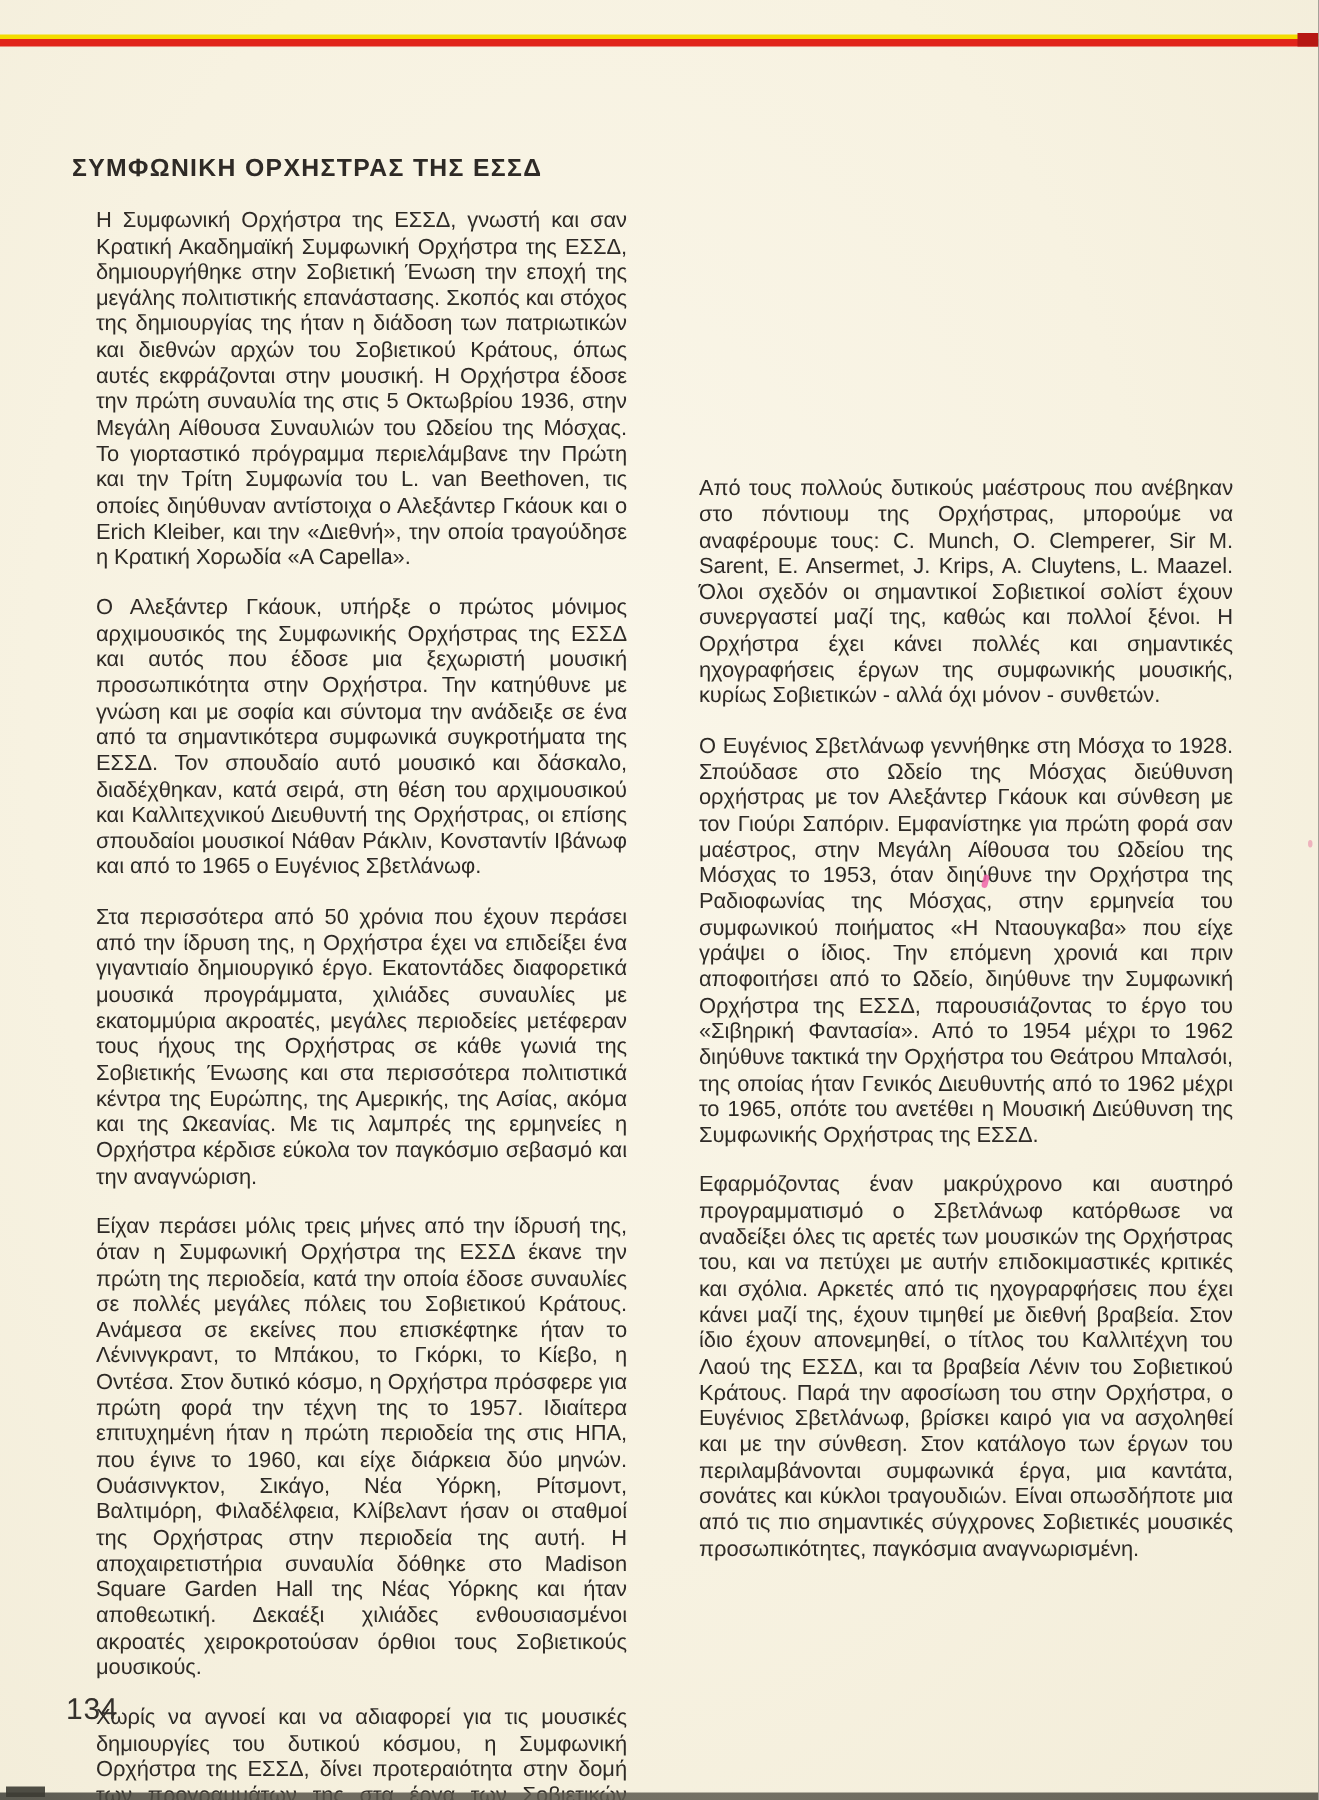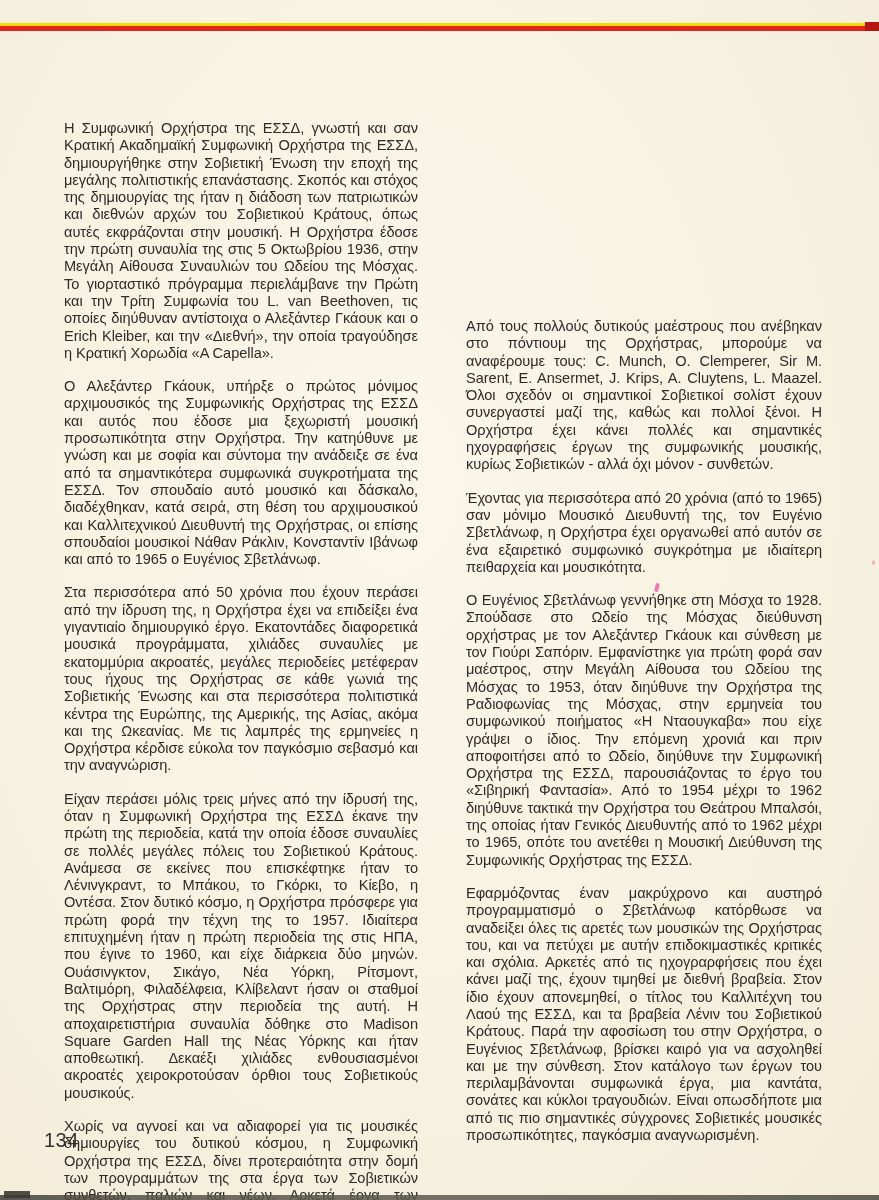--- a/index.html
+++ b/index.html
@@ -99,30 +99,30 @@
 </head>
 <body>
 
 <div id="page">
 
   <div class="top-rule-yellow" style="background: rgb(243, 220, 0);"></div>
   <div class="top-rule-red" style="background: rgb(225, 37, 26);"></div>
   <div class="top-rule-cap" style="background: rgb(182, 23, 18);"></div>
 
   <div id="left-col" class="column">
+    <h1 class="col-heading">ΣΥΜΦΩΝΙΚΗ ΟΡΧΗΣΤΡΑΣ ΤΗΣ ΕΣΣΔ</h1>
     <p>Η Συμφωνική Ορχήστρα της ΕΣΣΔ, γνωστή και σαν Κρατική Ακαδημαϊκή Συμφωνική Ορχήστρα της ΕΣΣΔ, δημιουργήθηκε στην Σοβιετική Ένωση την εποχή της μεγάλης πολιτιστικής επανάστασης. Σκοπός και στόχος της δημιουργίας της ήταν η διάδοση των πατριωτικών και διεθνών αρχών του Σοβιετικού Κράτους, όπως αυτές εκφράζονται στην μουσική. Η Ορχήστρα έδοσε την πρώτη συναυλία της στις 5 Οκτωβρίου 1936, στην Μεγάλη Αίθουσα Συναυλιών του Ωδείου της Μόσχας. Το γιορταστικό πρόγραμμα περιελάμβανε την Πρώτη και την Τρίτη Συμφωνία του L. van Beethoven, τις οποίες διηύθυναν αντίστοιχα ο Αλεξάντερ Γκάουκ και ο Erich Kleiber, και την «Διεθνή», την οποία τραγούδησε η Κρατική Χορωδία «A Capella».</p>
     <p>Ο Αλεξάντερ Γκάουκ, υπήρξε ο πρώτος μόνιμος αρχιμουσικός της Συμφωνικής Ορχήστρας της ΕΣΣΔ και αυτός που έδοσε μια ξεχωριστή μουσική προσωπικότητα στην Ορχήστρα. Την κατηύθυνε με γνώση και με σοφία και σύντομα την ανάδειξε σε ένα από τα σημαντικότερα συμφωνικά συγκροτήματα της ΕΣΣΔ. Τον σπουδαίο αυτό μουσικό και δάσκαλο, διαδέχθηκαν, κατά σειρά, στη θέση του αρχιμουσικού και Καλλιτεχνικού Διευθυντή της Ορχήστρας, οι επίσης σπουδαίοι μουσικοί Νάθαν Ράκλιν, Κονσταντίν Ιβάνωφ και από το 1965 ο Ευγένιος Σβετλάνωφ.</p>
     <p>Στα περισσότερα από 50 χρόνια που έχουν περάσει από την ίδρυση της, η Ορχήστρα έχει να επιδείξει ένα γιγαντιαίο δημιουργικό έργο. Εκατοντάδες διαφορετικά μουσικά προγράμματα, χιλιάδες συναυλίες με εκατομμύρια ακροατές, μεγάλες περιοδείες μετέφεραν τους ήχους της Ορχήστρας σε κάθε γωνιά της Σοβιετικής Ένωσης και στα περισσότερα πολιτιστικά κέντρα της Ευρώπης, της Αμερικής, της Ασίας, ακόμα και της Ωκεανίας. Με τις λαμπρές της ερμηνείες η Ορχήστρα κέρδισε εύκολα τον παγκόσμιο σεβασμό και την αναγνώριση.</p>
     <p>Είχαν περάσει μόλις τρεις μήνες από την ίδρυσή της, όταν η Συμφωνική Ορχήστρα της ΕΣΣΔ έκανε την πρώτη της περιοδεία, κατά την οποία έδοσε συναυλίες σε πολλές μεγάλες πόλεις του Σοβιετικού Κράτους. Ανάμεσα σε εκείνες που επισκέφτηκε ήταν το Λένινγκραντ, το Μπάκου, το Γκόρκι, το Κίεβο, η Οντέσα. Στον δυτικό κόσμο, η Ορχήστρα πρόσφερε για πρώτη φορά την τέχνη της το 1957. Ιδιαίτερα επιτυχημένη ήταν η πρώτη περιοδεία της στις ΗΠΑ, που έγινε το 1960, και είχε διάρκεια δύο μηνών. Ουάσινγκτον, Σικάγο, Νέα Υόρκη, Ρίτσμοντ, Βαλτιμόρη, Φιλαδέλφεια, Κλίβελαντ ήσαν οι σταθμοί της Ορχήστρας στην περιοδεία της αυτή. Η αποχαιρετιστήρια συναυλία δόθηκε στο Madison Square Garden Hall της Νέας Υόρκης και ήταν αποθεωτική. Δεκαέξι χιλιάδες ενθουσιασμένοι ακροατές χειροκροτούσαν όρθιοι τους Σοβιετικούς μουσικούς.</p>
     <p>Χωρίς να αγνοεί και να αδιαφορεί για τις μουσικές δημιουργίες του δυτικού κόσμου, η Συμφωνική Ορχήστρα της ΕΣΣΔ, δίνει προτεραιότητα στην δομή των προγραμμάτων της στα έργα των Σοβιετικών συνθετών, παλιών και νέων. Αρκετά έργα των Προκόφιεφ, Σοστακόβιτς, Πετρώφ και άλλων Σοβιετικών συνθετών, είχαν τις πρώτες τους εκτελέσεις με την Συμφωνική Ορχήστρα της</p>
   </div>
 
   <div id="right-col" class="column">
     <p>Από τους πολλούς δυτικούς μαέστρους που ανέβηκαν στο πόντιουμ της Ορχήστρας, μπορούμε να αναφέρουμε τους: C. Munch, O. Clemperer, Sir M. Sarent, E. Ansermet, J. Krips, A. Cluytens, L. Maazel. Όλοι σχεδόν οι σημαντικοί Σοβιετικοί σολίστ έχουν συνεργαστεί μαζί της, καθώς και πολλοί ξένοι. Η Ορχήστρα έχει κάνει πολλές και σημαντικές ηχογραφήσεις έργων της συμφωνικής μουσικής, κυρίως Σοβιετικών - αλλά όχι μόνον - συνθετών.</p>
-    <p>Έχοντας για περισσότερα από 20 χρόνια (από το 1965) σαν μόνιμο Μουσικό Διευθυντή της, τον Ευγένιο Σβετλάνωφ, η Ορχήστρα έχει οργανωθεί από αυτόν σε ένα εξαιρετικό συμφωνικό συγκρότημα με ιδιαίτερη πειθαρχεία και μουσικότητα.</p>
     <p>Ο Ευγένιος Σβετλάνωφ γεννήθηκε στη Μόσχα το 1928. Σπούδασε στο Ωδείο της Μόσχας διεύθυνση ορχήστρας με τον Αλεξάντερ Γκάουκ και σύνθεση με τον Γιούρι Σαπόριν. Εμφανίστηκε για πρώτη φορά σαν μαέστρος, στην Μεγάλη Αίθουσα του Ωδείου της Μόσχας το 1953, όταν διηύθυνε την Ορχήστρα της Ραδιοφωνίας της Μόσχας, στην ερμηνεία του συμφωνικού ποιήματος «Η Νταουγκαβα» που είχε γράψει ο ίδιος. Την επόμενη χρονιά και πριν αποφοιτήσει από το Ωδείο, διηύθυνε την Συμφωνική Ορχήστρα της ΕΣΣΔ, παρουσιάζοντας το έργο του «Σιβηρική Φαντασία». Από το 1954 μέχρι το 1962 διηύθυνε τακτικά την Ορχήστρα του Θεάτρου Μπαλσόι, της οποίας ήταν Γενικός Διευθυντής από το 1962 μέχρι το 1965, οπότε του ανετέθει η Μουσική Διεύθυνση της Συμφωνικής Ορχήστρας της ΕΣΣΔ.</p>
     <p>Εφαρμόζοντας έναν μακρύχρονο και αυστηρό προγραμματισμό ο Σβετλάνωφ κατόρθωσε να αναδείξει όλες τις αρετές των μουσικών της Ορχήστρας του, και να πετύχει με αυτήν επιδοκιμαστικές κριτικές και σχόλια. Αρκετές από τις ηχογραρφήσεις που έχει κάνει μαζί της, έχουν τιμηθεί με διεθνή βραβεία. Στον ίδιο έχουν απονεμηθεί, ο τίτλος του Καλλιτέχνη του Λαού της ΕΣΣΔ, και τα βραβεία Λένιν του Σοβιετικού Κράτους. Παρά την αφοσίωση του στην Ορχήστρα, ο Ευγένιος Σβετλάνωφ, βρίσκει καιρό για να ασχοληθεί και με την σύνθεση. Στον κατάλογο των έργων του περιλαμβάνονται συμφωνικά έργα, μια καντάτα, σονάτες και κύκλοι τραγουδιών. Είναι οπωσδήποτε μια από τις πιο σημαντικές σύγχρονες Σοβιετικές μουσικές προσωπικότητες, παγκόσμια αναγνωρισμένη.</p>
   </div>
 
   <div id="page-number">134</div>
 
   <div class="pink-speck"></div>
   <div class="pink-speck-2"></div>
   <div class="scan-bottom-edge"></div>
   <div class="scan-bottom-corner"></div>

